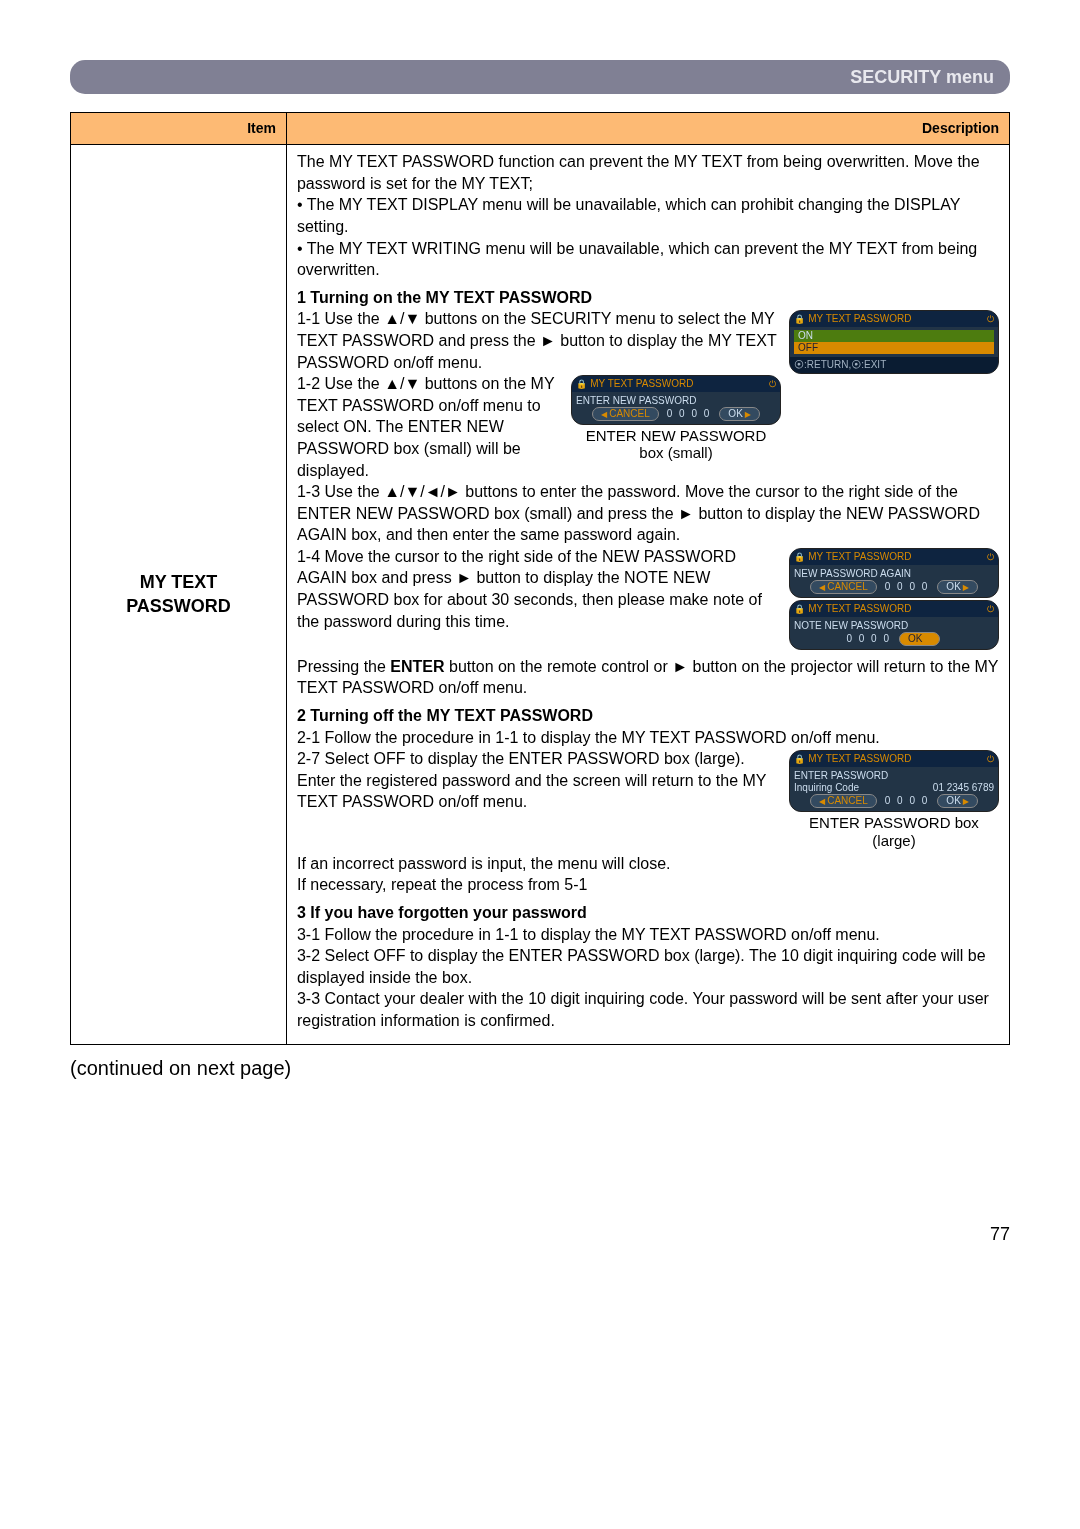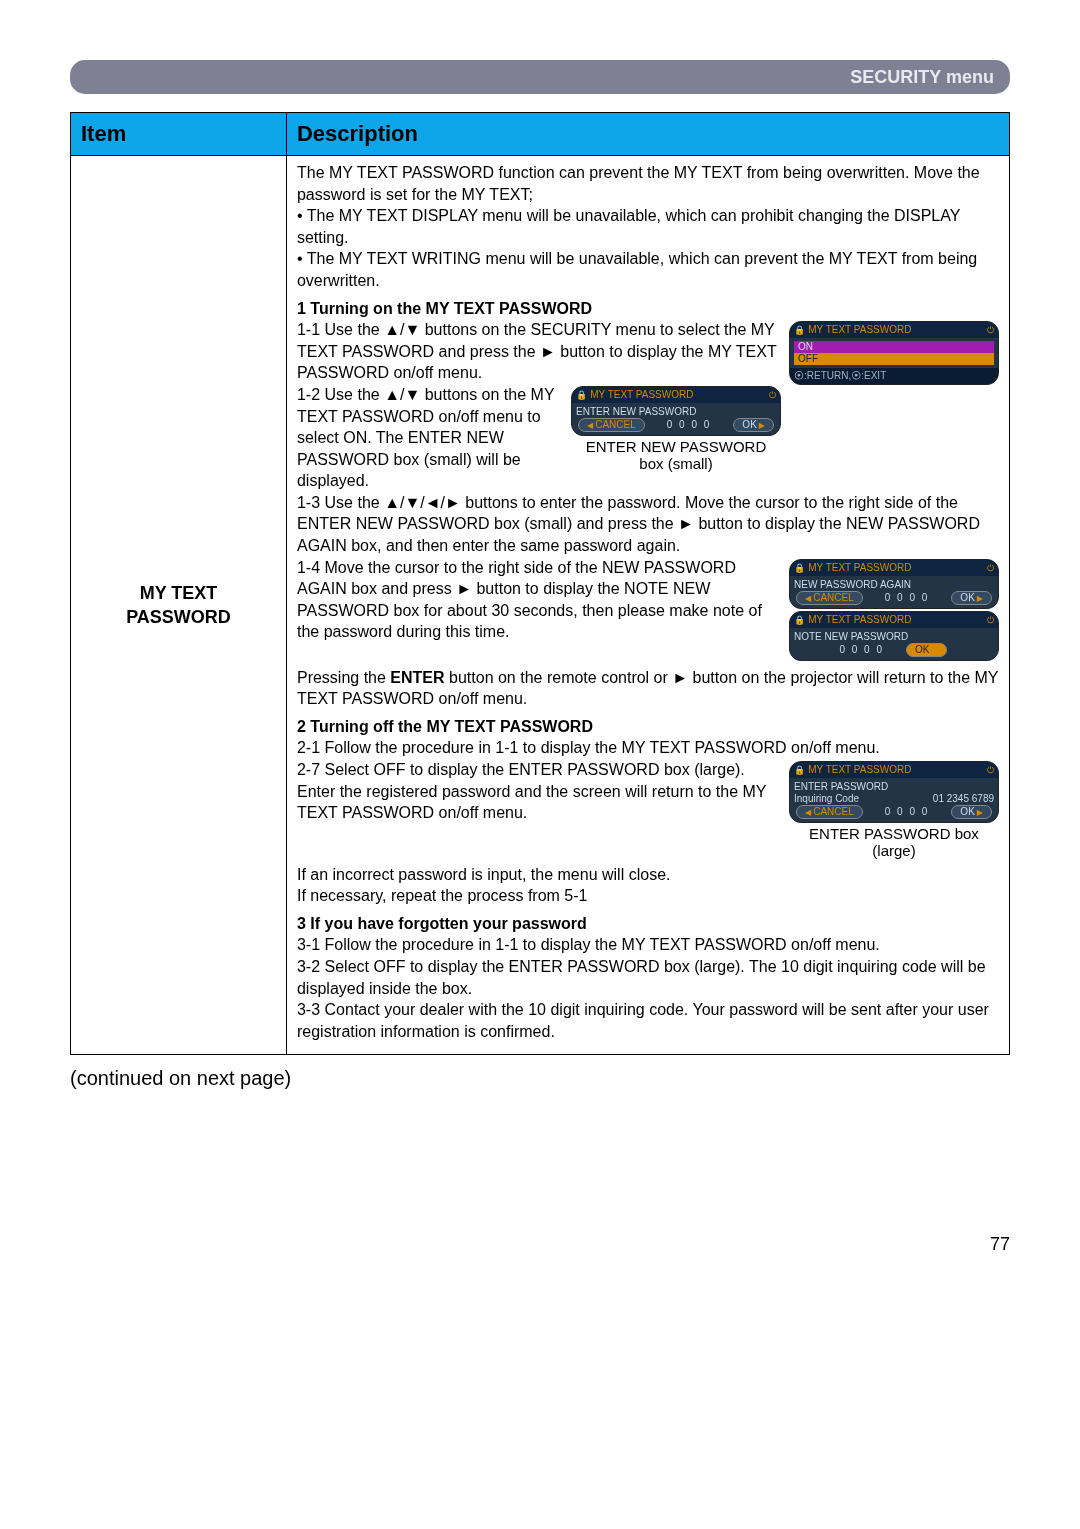--- a/index.html
+++ b/index.html
@@ -25,23 +25,23 @@
     border-collapse: collapse;
     width: 100%;
   }
   table.main th, table.main td {
     border: 1px solid #000;
     padding: 6px 10px;
     vertical-align: top;
   }
   table.main th {
     font-weight: bold;
-    text-align: left;
-    background: #0ea5e9;
-    font-size: 22px;
+    text-align: right;
+    background: #fdba74;
+    font-size: 14px;
   }
   .item-col {
     width: 23%;
     text-align: center;
     font-weight: bold;
     vertical-align: middle !important;
     font-size: 18px;
   }
   .desc-col { font-size: 16px; }
   .section-head { font-weight: bold; margin-top: 6px; }
@@ -71,21 +71,21 @@
     align-items: center;
   }
   .osd .osd-body { padding: 3px 4px; }
   .osd .osd-foot {
     background: #0a1c32;
     padding: 2px 4px;
     display: flex;
     justify-content: flex-start;
     color: #a0b0c0;
   }
-  .opt-on  { background:#a21caf; padding:0 4px; display:block; }
+  .opt-on  { background:#4d7c0f; padding:0 4px; display:block; }
   .opt-off { background:#d88a00; color:#223; padding:0 4px; display:block; }
   .pill {
     display:inline-block; 
     border:1px solid #888; 
     border-radius:8px; 
     padding:0 8px; 
     margin:0 2px;
     background:#334a60;
   }
   .pill.cancel { color:#d88a00; }
@@ -93,21 +93,21 @@
   .pill.ok-on  { background:#d88a00; color:#223; }
   .digits { letter-spacing:2px; color:#cde; }
   .fig-caption { text-align:center; color:#000; font-size:15px; margin-top:1px; line-height:1.15;}
   .clearfix::after { content:""; display:block; clear:both; }
   .cont { margin-top:10px; font-size:20px; }
   .page-num { text-align:right; margin-top:140px; font-size:18px; }
   .icon-lock::before { content:"🔒"; font-size:9px; margin-right:3px; }
   .icon-pwr::before  { content:"⏻"; font-size:9px; }
   .tri-l::before { content:"◀"; color:#d88a00; font-size:8px; margin-right:2px;}
   .tri-r::after  { content:"▶"; color:#d88a00; font-size:8px; margin-left:2px;}
-  .note-row { display:flex; justify-content:center; gap:20px; align-items:center; }
+  .note-row { display:flex; justify-content:center; gap:6px; align-items:center; }
 </style>
 </head>
 <body>
 
 <div class="banner">
   <span>SECURITY menu</span>
 </div>
 
 <table class="main">
   <tbody>

